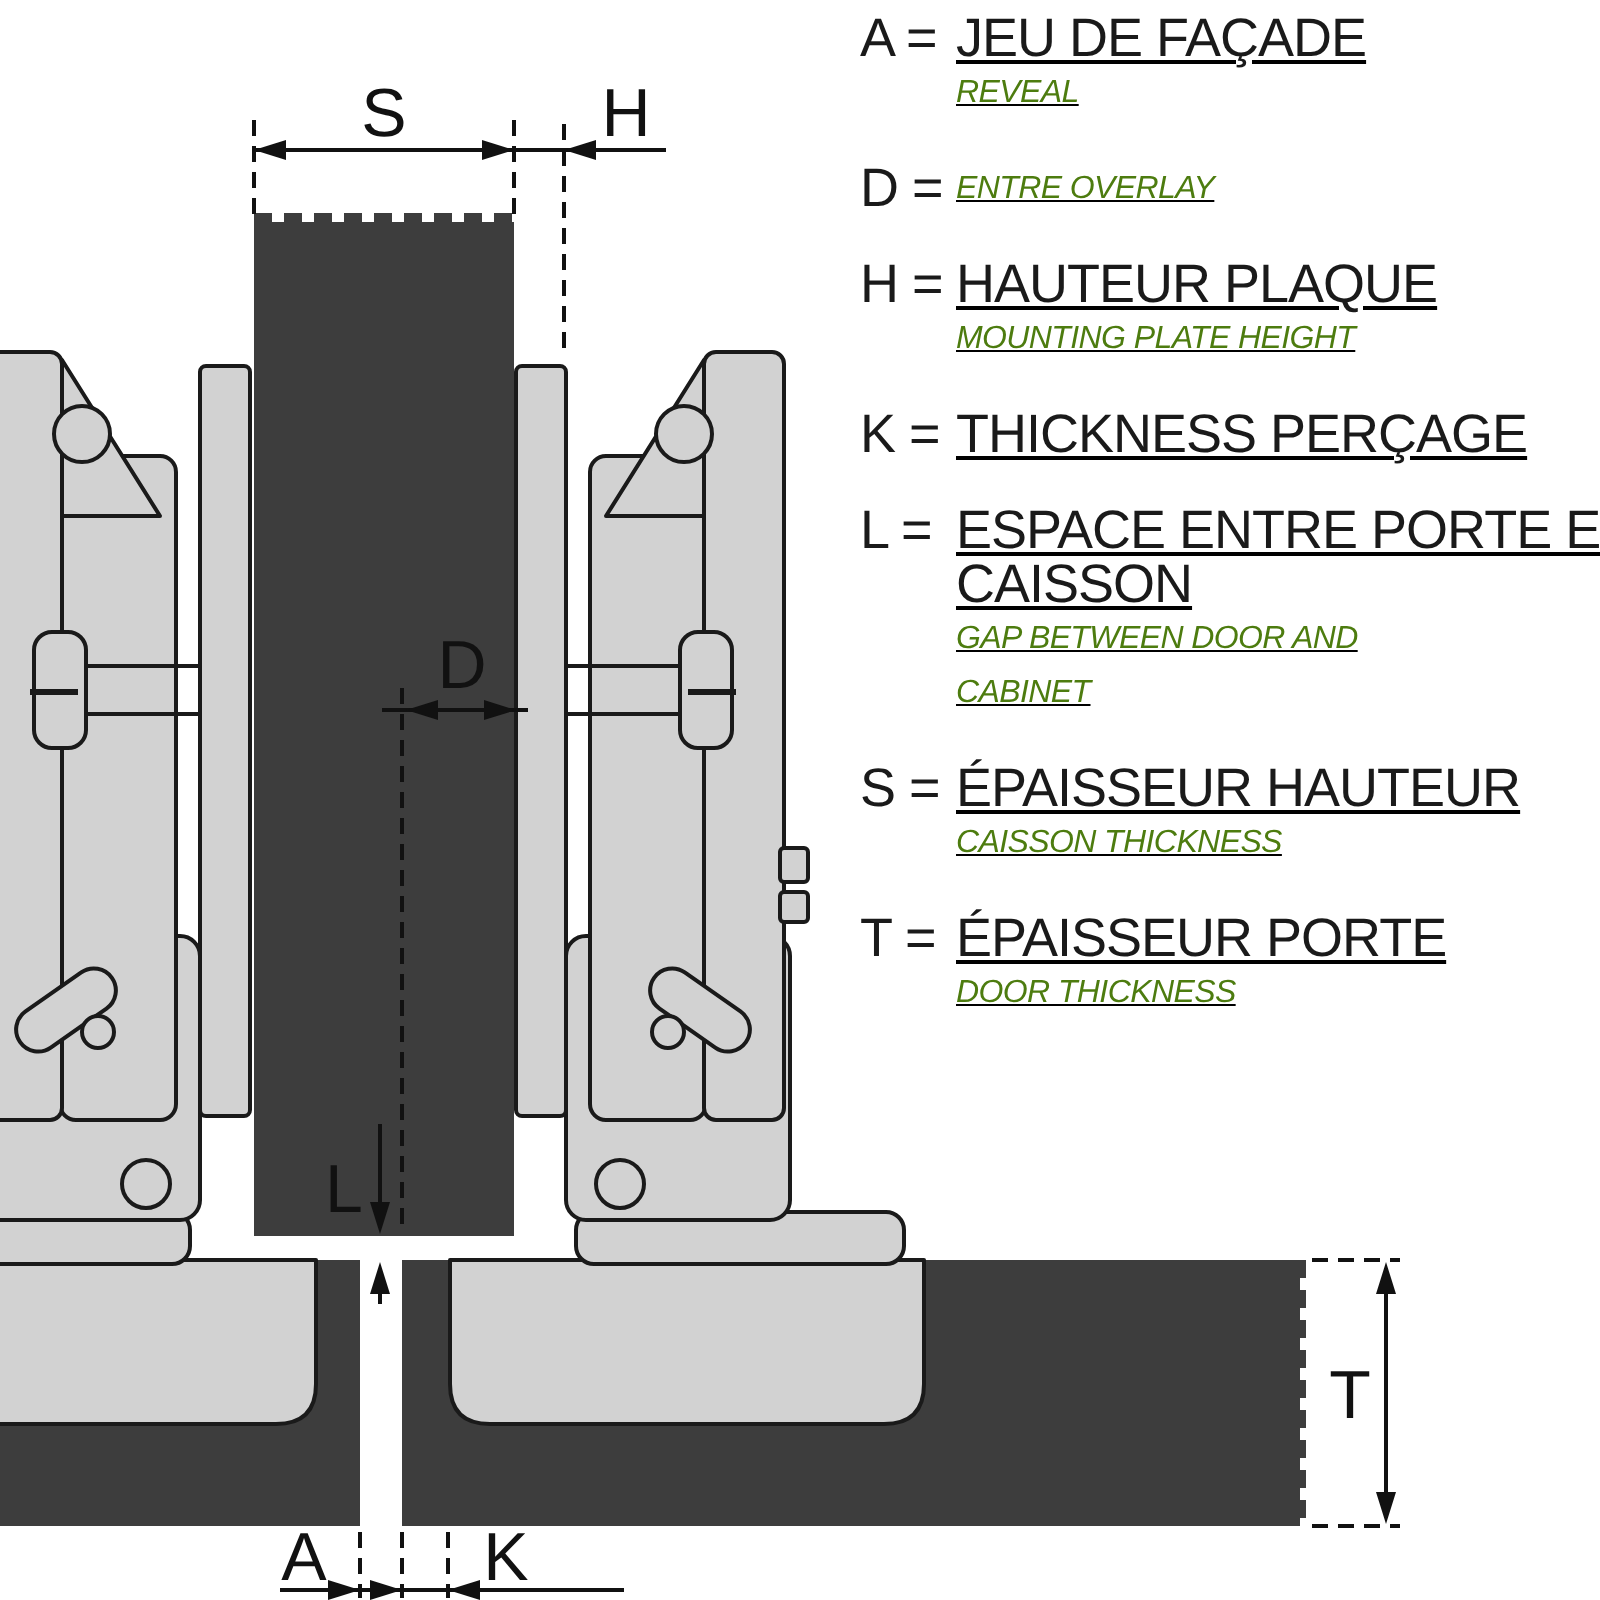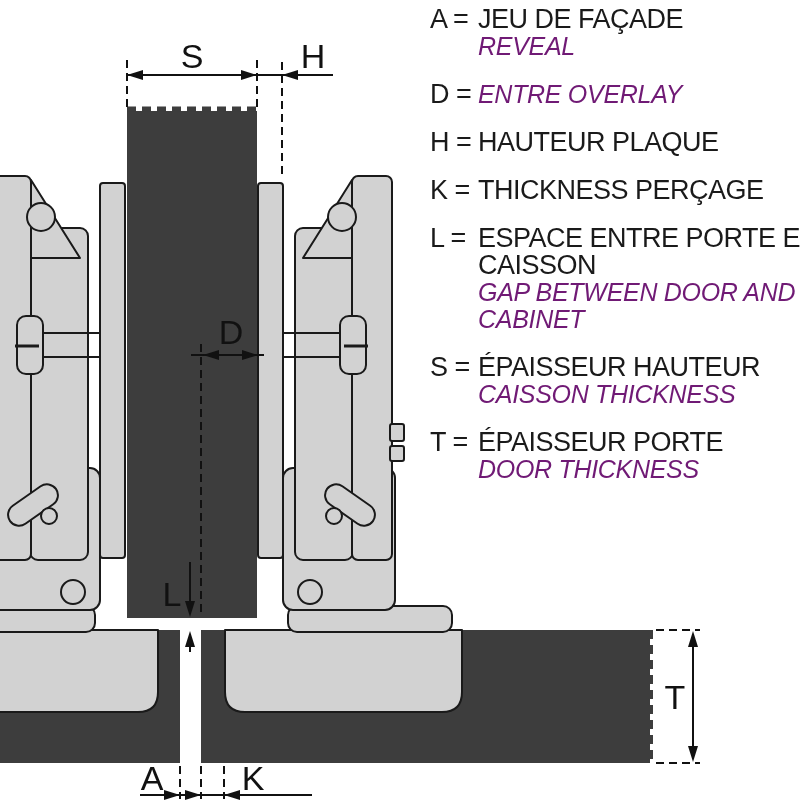--- a/index.html
+++ b/index.html
@@ -16,27 +16,27 @@
   
   .legend{
     position:absolute;left:430px;top:6px;width:366px;
     display:flex;flex-direction:column;
   }
   .legend-item{display:flex;margin-bottom:21px;}
   .legend-letter{
     flex:none;width:48px;font-size:27px;line-height:27px;
     color:#1a1a1a;letter-spacing:-0.5px;white-space:nowrap;
   }
-  .legend-text{flex:1;}
+  .legend-text{flex:1;text-decoration:underline;}
   .legend-fr{
     font-size:27px;line-height:27px;color:#1a1a1a;letter-spacing:-0.5px;
     white-space:nowrap;
   }
   .legend-en{
-    font-size:25px;line-height:27px;color:#701a75;font-style:italic;
+    font-size:16px;line-height:27px;color:#4d7c0f;font-style:italic;
     letter-spacing:-0.3px;white-space:nowrap;
   }
 </style>
 </head>
 <body style="--bg: #ffffff; --panel: #3d3d3d; --gray: #d2d2d2; --line: #1a1a1a; --dim: #111111;">
 
 <svg id="stage" viewBox="0 0 800 800">
 
   <g>
     <rect x="-6" y="630" width="186" height="133" fill="var(--panel)"></rect>
@@ -162,20 +162,21 @@
     <div class="legend-item">
       <span class="legend-letter">D =</span>
       <div class="legend-text">
         <div class="legend-en">ENTRE OVERLAY</div>
       </div>
     </div>
     <div class="legend-item">
       <span class="legend-letter">H =</span>
       <div class="legend-text">
         <div class="legend-fr">HAUTEUR PLAQUE</div>
+        <div class="legend-en">MOUNTING PLATE HEIGHT</div>
       </div>
     </div>
     <div class="legend-item">
       <span class="legend-letter">K =</span>
       <div class="legend-text">
         <div class="legend-fr">THICKNESS PERÇAGE</div>
       </div>
     </div>
     <div class="legend-item">
       <span class="legend-letter">L =</span>

